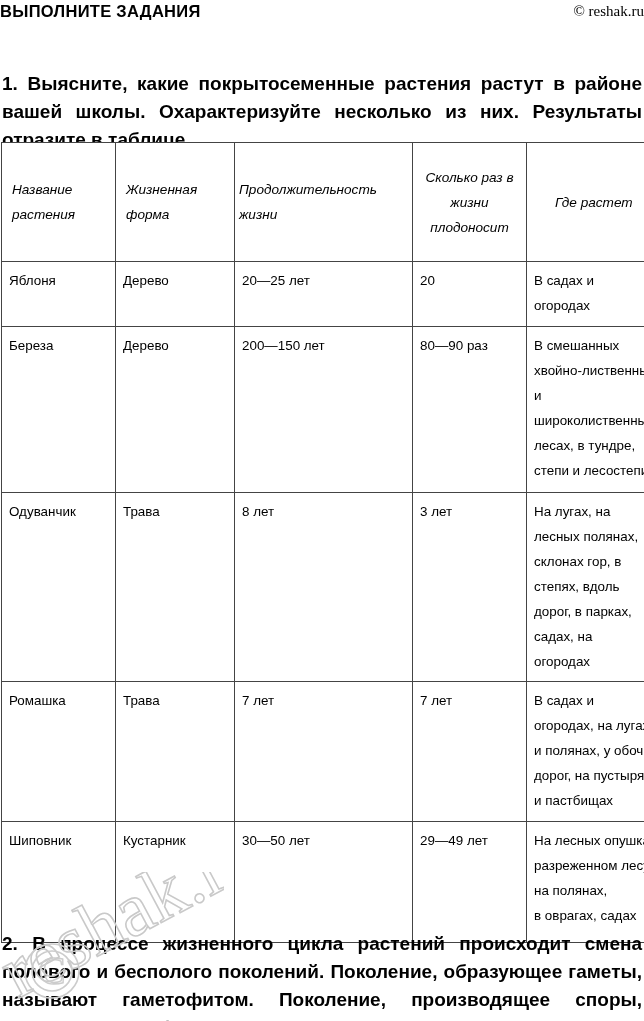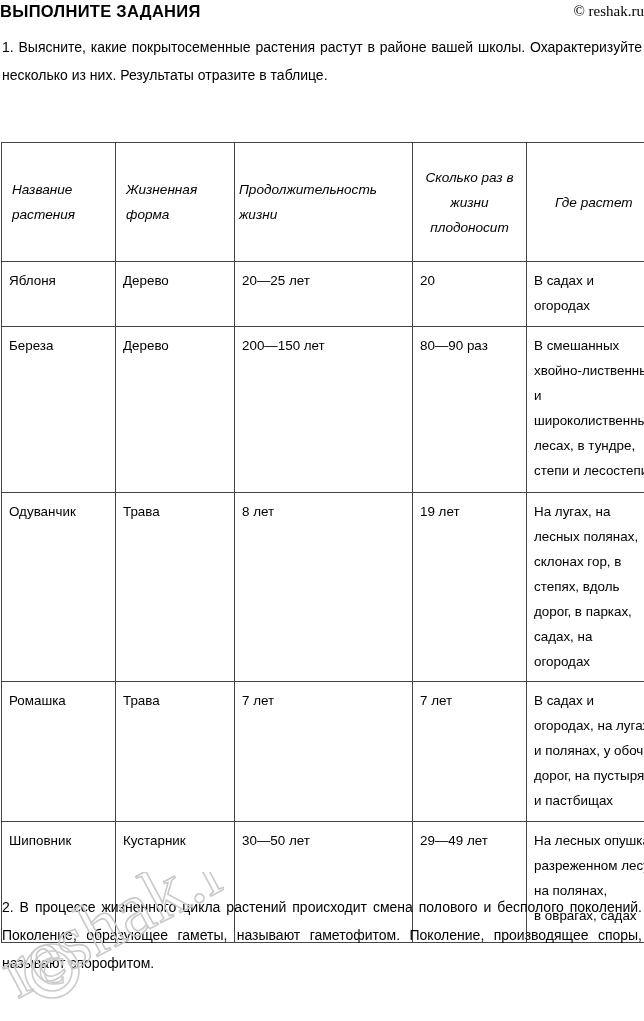--- a/index.html
+++ b/index.html
@@ -48,26 +48,27 @@
     top: 1px;
     font-family: "Liberation Serif", serif;
     font-size: 15px;
     line-height: 20px;
     white-space: nowrap;
   }
 
   
   .task {
     position: absolute;
-    font-size: 14px;
-    font-weight: normal;
+    font-size: 19px;
+    font-weight: bold;
     line-height: 28px;
     text-align: justify;
     -moz-text-align-last: left;
     text-align-last: left;
+    margin-top: 37px;
   }
   .task-1 {
     left: 2px;
     top: 33px;
     width: 640px;
   }
   .task-2 {
     left: 2px;
     top: 893px;
     width: 640px;
@@ -207,21 +208,21 @@
           <span>и</span>
           <span>широколиственных</span>
           <span>лесах, в тундре,</span>
           <span>степи и лесостепи</span>
         </td>
       </tr>
       <tr class="r-dandelion">
         <td>Одуванчик</td>
         <td>Трава</td>
         <td>8 лет</td>
-        <td>19 лет</td>
+        <td>3 лет</td>
         <td class="cell-lines">
           <span>На лугах, на</span>
           <span>лесных полянах,</span>
           <span>склонах гор, в</span>
           <span>степях, вдоль</span>
           <span>дорог, в парках,</span>
           <span>садах, на</span>
           <span>огородах</span>
         </td>
       </tr>

